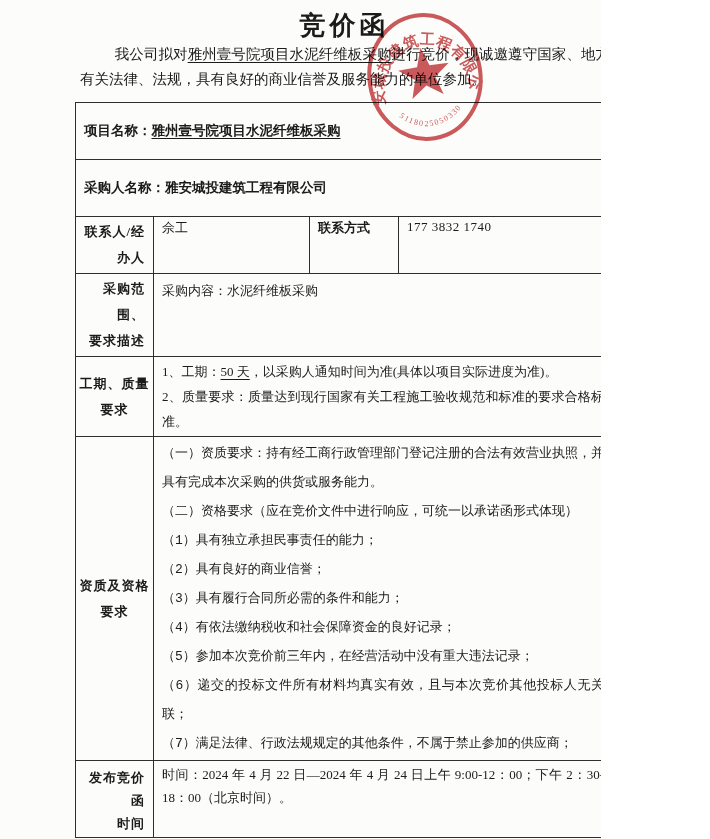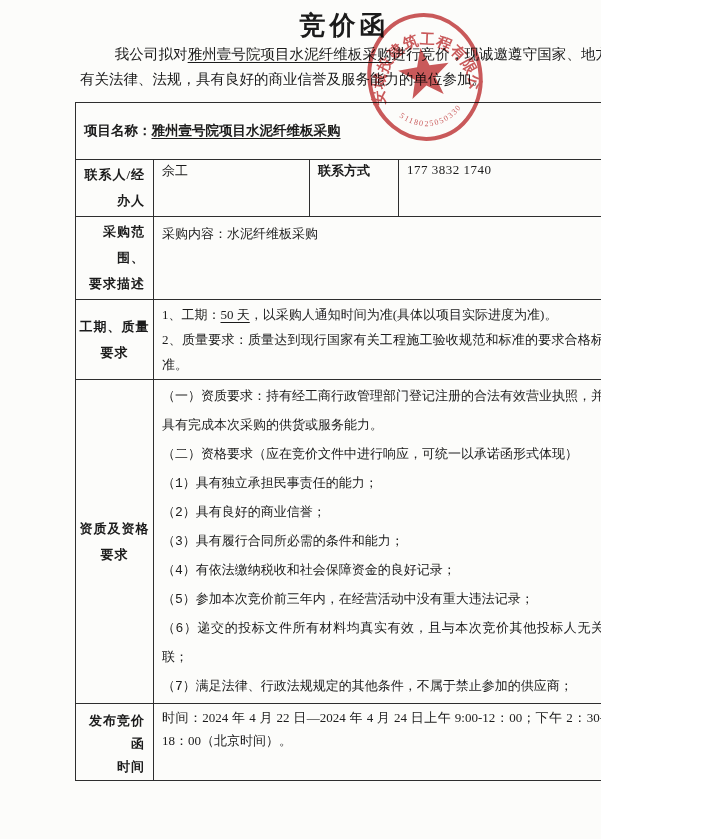--- a/index.html
+++ b/index.html
@@ -82,20 +82,23 @@
     <colgroup>
       <col style="width:78px">
         <col style="width:156px">
         <col style="width:89px">
         <col style="width:214px">
     </colgroup>
     <tbody>
         <tr class="r1">
       <td colspan="4"><span>项目名称：</span><span class="u">雅州壹号院项目水泥纤维板采购</span></td>
     </tr>
+    <tr class="r2">
+      <td colspan="4"><span>采购人名称：</span><span>雅安城投建筑工程有限公司</span></td>
+    </tr>
     <tr class="r3">
       <td class="lab">联系人/经
 办人</td>
       <td class="contact-name">佘工</td>
       <td class="contact-label">联系方式</td>
       <td class="contact-phone">177 3832 1740</td>
     </tr>
     <tr class="r5">
       <td class="lab">采购范围、
 要求描述</td>

